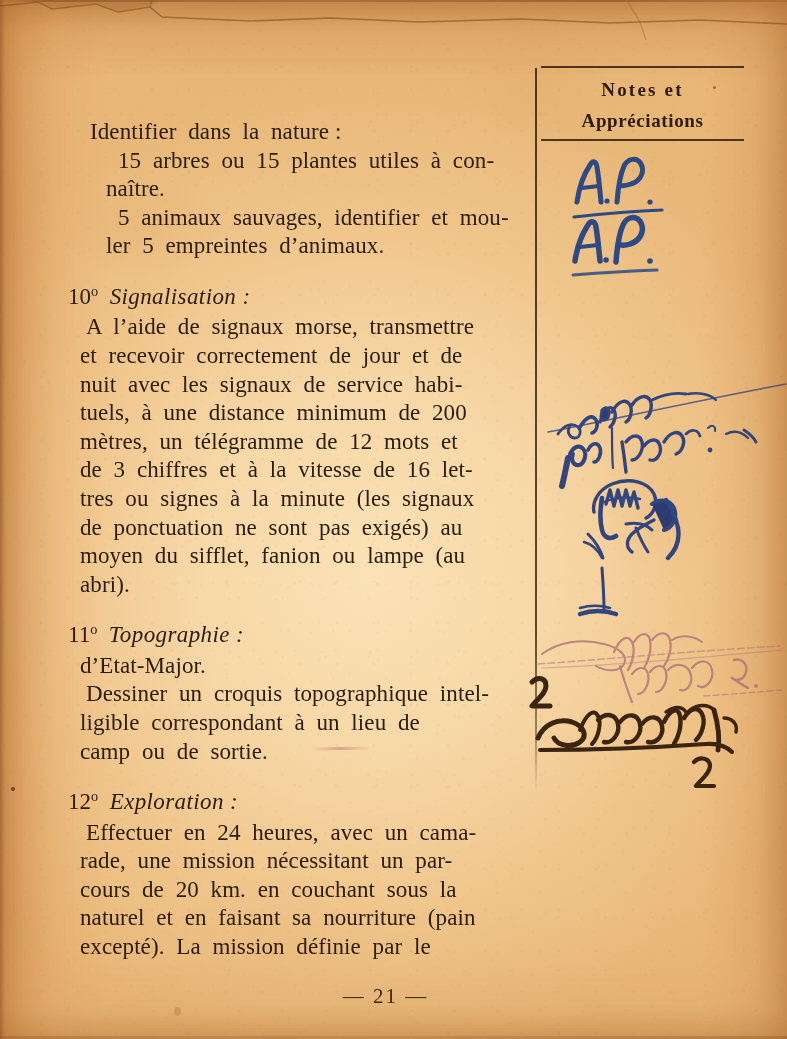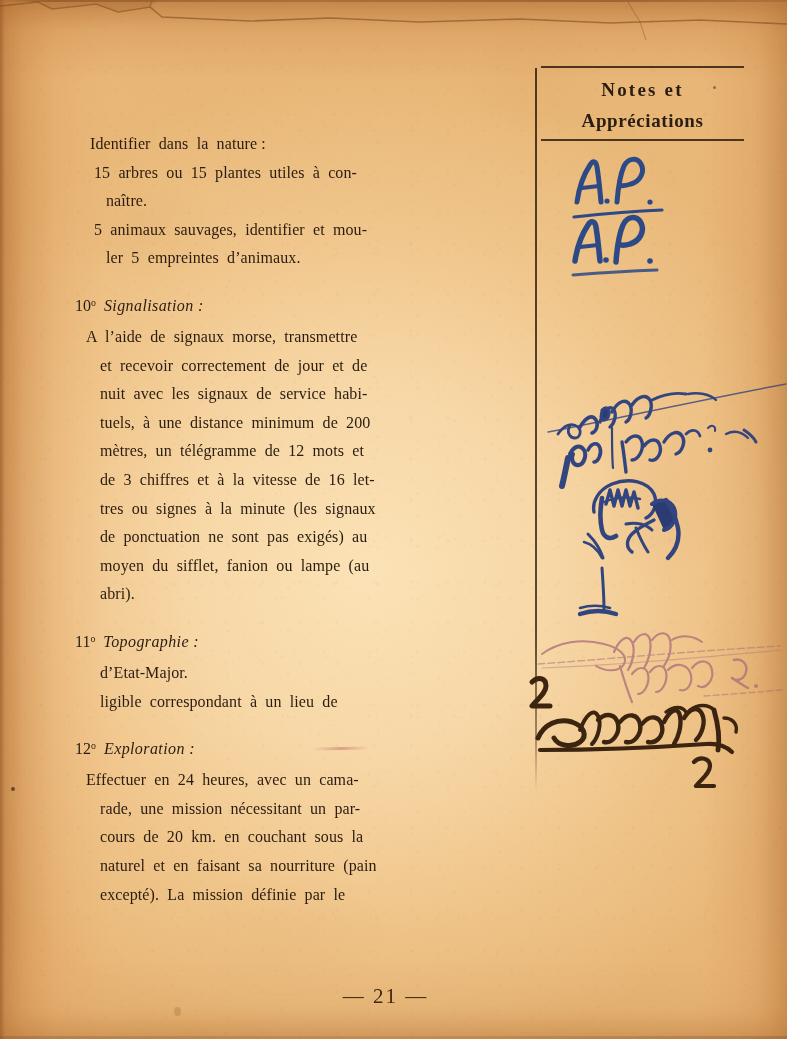--- a/index.html
+++ b/index.html
@@ -110,24 +110,24 @@
     position: absolute;
     left: 0; bottom: 0; width: 787px; height: 3px;
     background: linear-gradient(90deg,
       rgba(130,78,34,0.30) 0%, rgba(130,78,34,0.16) 50%, rgba(130,78,34,0.34) 100%);
   }
 
   
   .text-col {
     position: absolute;
     left: 60px;
-    top: 128px;
+    top: 116px;
     width: 460px;
     color: #2a1c10;
-    font-size: 16px;
+    font-size: 23px;
     line-height: 28.6px;
   }
   .ln {
     white-space: pre;
     letter-spacing: 0.1px;
   }
   .heading {
     margin-top: 16px;
     white-space: pre;
   }
@@ -138,26 +138,26 @@
     font-style: italic;
     letter-spacing: 0.4px;
   }
   .sup-deg {
     font-size: 0.62em;
     vertical-align: 0.55em;
     letter-spacing: 0;
   }
   .blk { margin-top: 2px; }
 
-  .i-0  { margin-left: 15px; }
+  .i-0  { margin-left: 8px; }
   .i-1  { margin-left: 30px; }
-  .i-2  { margin-left: 34px; }
+  .i-2  { margin-left: 58px; }
   .i-3  { margin-left: 46px; }
   .i-4  { margin-left: 26px; font-family: Liberation Serif, serif; }
-  .i-5  { margin-left: 40px; }
+  .i-5  { margin-left: 20px; }
 
   
   .margin-col {
     position: absolute;
     left: 535px;
     top: 66px;
     width: 296px;
     height: 730px;
   }
   .margin-rule-v {
@@ -294,21 +294,23 @@
       <div class="ln i-5">de  3  chiffres  et  à  la  vitesse  de  16  let-</div>
       <div class="ln i-5">tres  ou  signes  à  la  minute  (les  signaux</div>
       <div class="ln i-5">de  ponctuation  ne  sont  pas  exigés)  au</div>
       <div class="ln i-5">moyen  du  sifflet,  fanion  ou  lampe  (au</div>
       <div class="ln i-5">abri).</div>
     </div>
 
     <div class="heading i-0"><span class="num">11</span><span class="sup-deg">o</span><span>  </span><span class="title">Topographie</span><span class="title"> :</span></div>
     <div class="blk">
       <div class="ln i-5">d’Etat-Major.</div>
+      <div class="ln i-4">Dessiner  un  croquis  topographique  intel-</div>
       <div class="ln i-5">ligible  correspondant  à  un  lieu  de</div>
+      <div class="ln i-5">camp  ou  de  sortie.</div>
     </div>
 
     <div class="heading i-0"><span class="num">12</span><span class="sup-deg">o</span><span>  </span><span class="title">Exploration</span><span class="title"> :</span></div>
     <div class="blk">
       <div class="ln i-4">Effectuer  en  24  heures,  avec  un  cama-</div>
       <div class="ln i-5">rade,  une  mission  nécessitant  un  par-</div>
       <div class="ln i-5">cours  de  20  km.  en  couchant  sous  la</div>
       <div class="ln i-5">naturel  et  en  faisant  sa  nourriture  (pain</div>
       <div class="ln i-5">excepté).  La  mission  définie  par  le</div>
     </div>

